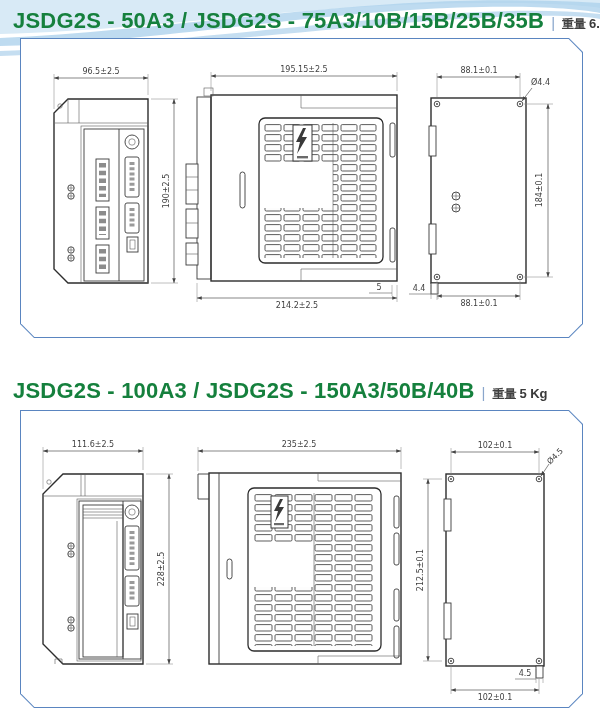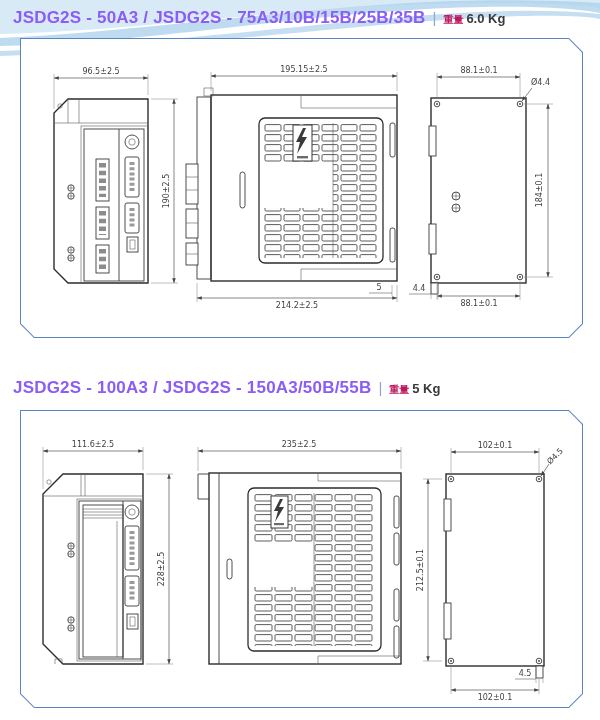--- a/index.html
+++ b/index.html
@@ -1,22 +1,22 @@
 <!DOCTYPE html>
 <html><head>
 <meta charset="utf-8">
 <style>
   html,body{margin:0;padding:0;background:#fff;}
   .page{position:relative;width:600px;height:720px;background:#fff;overflow:hidden;
         font-family:"Liberation Sans",sans-serif;}
   .swoosh{position:absolute;top:0;left:0;z-index:0;}
   .title-row{position:absolute;z-index:2;display:flex;align-items:baseline;white-space:nowrap;}
-  .model-title{font-size:17px;font-weight:bold;color:#8b5cf6;letter-spacing:0.2px;}
+  .model-title{font-size:22px;font-weight:bold;color:#15803d;letter-spacing:0.2px;}
   .title-sep{font-size:15px;color:#8aa6cc;margin:0 7px;font-weight:normal;}
-  .weight-label{font-size:10px;color:#be185d;font-weight:bold;margin-right:3px;}
+  .weight-label{font-size:12px;color:#404040;font-weight:bold;margin-right:3px;}
   .weight-value{font-size:13px;color:#3a3a3a;font-weight:bold;}
   .panel{position:absolute;z-index:1;}
   .panel-border{position:absolute;inset:0;background:#5a85c0;
     clip-path:polygon(0 0, calc(100% - 14px) 0, 100% 14px, 100% calc(100% - 14px),
                       calc(100% - 14px) 100%, 14px 100%, 0 calc(100% - 14px));}
   .panel-inner{position:absolute;inset:1px;background:#fff;
     clip-path:polygon(0 0, calc(100% - 13.4px) 0, 100% 13.4px, 100% calc(100% - 13.4px),
                       calc(100% - 13.4px) 100%, 13.4px 100%, 0 calc(100% - 13.4px));}
   svg{display:block;}
   .body{fill:#fff;stroke:#2d2d2d;stroke-width:1.4;}
@@ -219,21 +219,21 @@
           <line class="ext" x1="410" y1="246" x2="410" y2="260"></line>
           <line class="ext" x1="417" y1="257" x2="417" y2="260"></line>
           <line class="thin" x1="388" y1="255" x2="410" y2="255"></line>
           <text class="dtxt" x="398" y="252" text-anchor="middle">4.4</text>
         </g>
       </svg>
     </div>
   </div>
 
   <div class="title-row" style="left:13px;top:378px;">
-    <span class="model-title">JSDG2S - 100A3 / JSDG2S - 150A3/50B/55B</span>
+    <span class="model-title">JSDG2S - 100A3 / JSDG2S - 150A3/50B/40B</span>
     <span class="title-sep">|</span>
     <span class="weight-label">重量</span>
     <span class="weight-value">5 Kg</span>
   </div>
 
   <div class="panel" style="left:20px;top:410px;width:563px;height:298px;">
     <div class="panel-border"></div>
     <div class="panel-inner">
       <svg width="561" height="300" viewBox="0 0 561 300">
         <defs>

